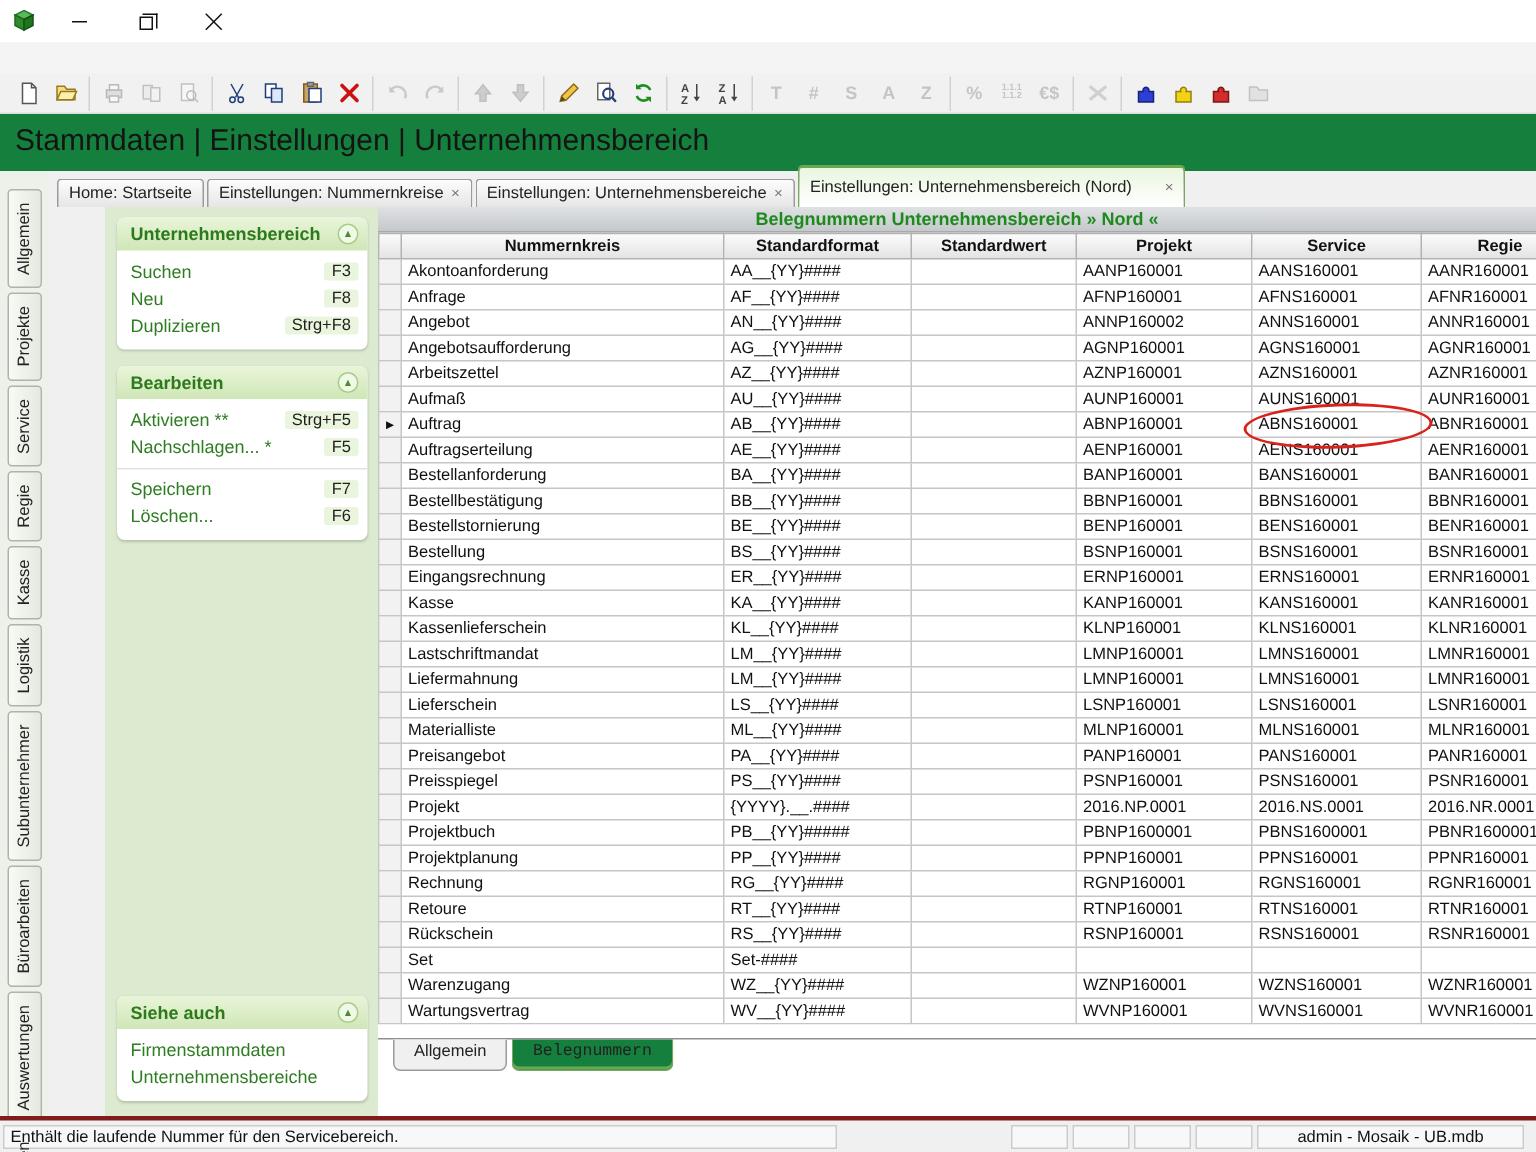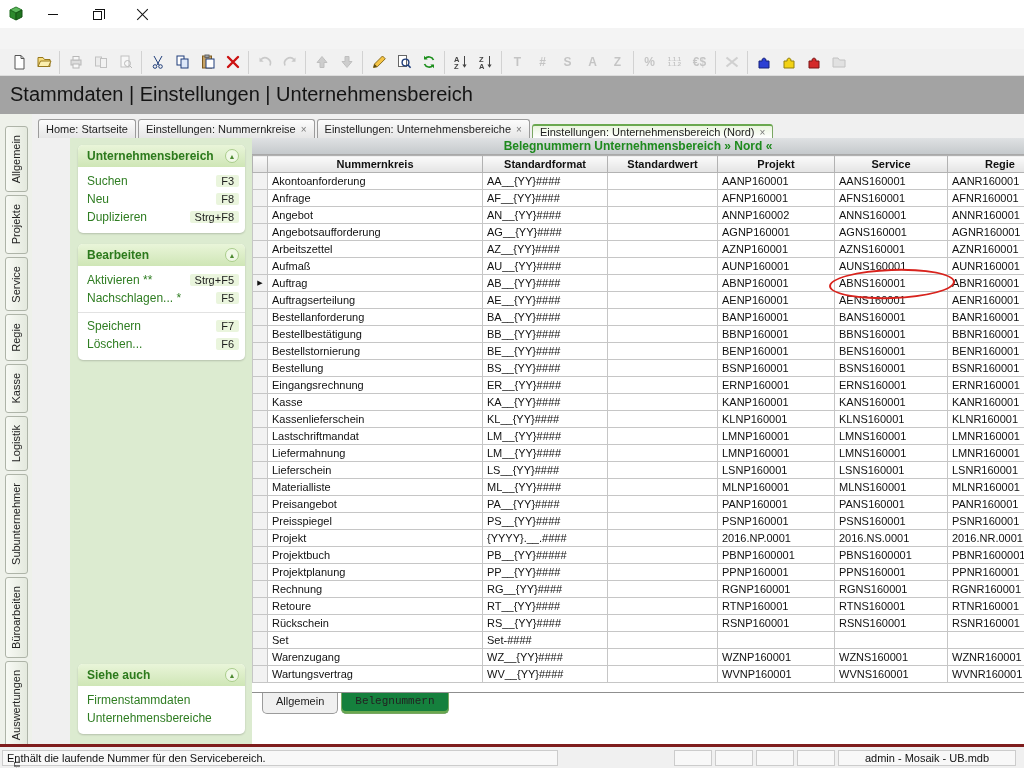--- a/index.html
+++ b/index.html
@@ -31,38 +31,38 @@
            padding:0 3px;flex:0 0 auto;}
   .tb-group{display:flex;align-items:center;padding:0 3px;}
   .tb-group + .tb-group{border-left:1px solid #d2d2d2;}
   .tb-btn{width:25px;height:23px;display:flex;align-items:center;justify-content:center;}
   .tb-btn svg{width:16px;height:16px;}
   .tb-btn.disabled{opacity:.45;filter:grayscale(1);}
   .tb-txt{font-size:12px;font-weight:bold;color:#8f8f8f;white-space:pre-line;text-align:center;line-height:.85;}
   .tb-btn.small .tb-txt{font-size:6px;}
 
   
-  .page-heading{height:38px;background:#a3a3a3;font-size:20px;padding:7px 0 0 10px;color:#141414;flex:0 0 auto;}
+  .page-heading{height:38px;background:#15803d;font-size:20px;padding:7px 0 0 10px;color:#141414;flex:0 0 auto;}
 
   
   .workspace{flex:1;display:flex;min-height:0;}
   .vstrip{width:32px;background:#eef1ea;display:flex;flex-direction:column;align-items:center;
           padding-top:12px;gap:3px;flex:0 0 auto;}
   .vtab{width:23px;padding:8px 0;display:flex;align-items:center;justify-content:center;
         background:linear-gradient(90deg,#f8faf5,#e4e9de);border:1px solid #aeb4a8;border-radius:3px;}
   .vtab-label{writing-mode:vertical-rl;transform:rotate(180deg);font-size:11px;color:#222;}
   .vtab.active{background:#fff;border-color:#8cb172;box-shadow:inset 2px 0 0 #61a046;}
 
   .main{flex:1;display:flex;flex-direction:column;min-width:0;}
   .tabbar{height:24px;display:flex;align-items:flex-end;padding-left:6px;gap:2px;flex:0 0 auto;}
   .tab{height:19px;display:flex;align-items:center;padding:0 7px;font-size:11px;color:#222;
        background:linear-gradient(#fcfcfc,#e6e6e6);border:1px solid #9b9b9b;border-bottom:none;
        border-radius:3px 3px 0 0;white-space:nowrap;}
-  .tab.active{height:14px;background:linear-gradient(#eaf5df,#ffffff);border-color:#7aa763;
-       border-top:2px solid #6aa84f;}
+  .tab.active{height:28px;background:linear-gradient(#eaf5df,#ffffff);border-color:#7aa763;
+       border-top:2px solid #6aa84f;gap:17px;}
   .tab-close{margin-left:5px;color:#777;font-size:10px;}
   .tab-close:empty{display:none;}
 
   .mainrow{flex:1;display:flex;min-height:0;}
 
   
   .sidebar{width:182px;background:var(--sidebar-bg);padding:7px 7px 10px 8px;display:flex;
            flex-direction:column;gap:11px;flex:0 0 auto;margin-left:38px;}
   .panel{background:#fff;border-radius:5px;overflow:hidden;box-shadow:0 1px 2px rgba(0,0,0,.18);}
   .panel-h{display:flex;justify-content:space-between;align-items:center;padding:4px 6px 4px 9px;

